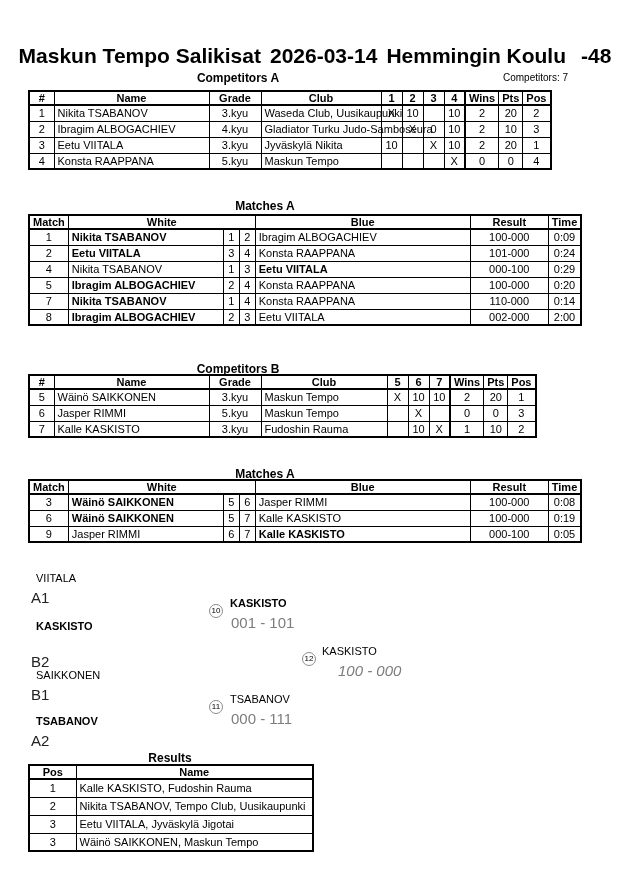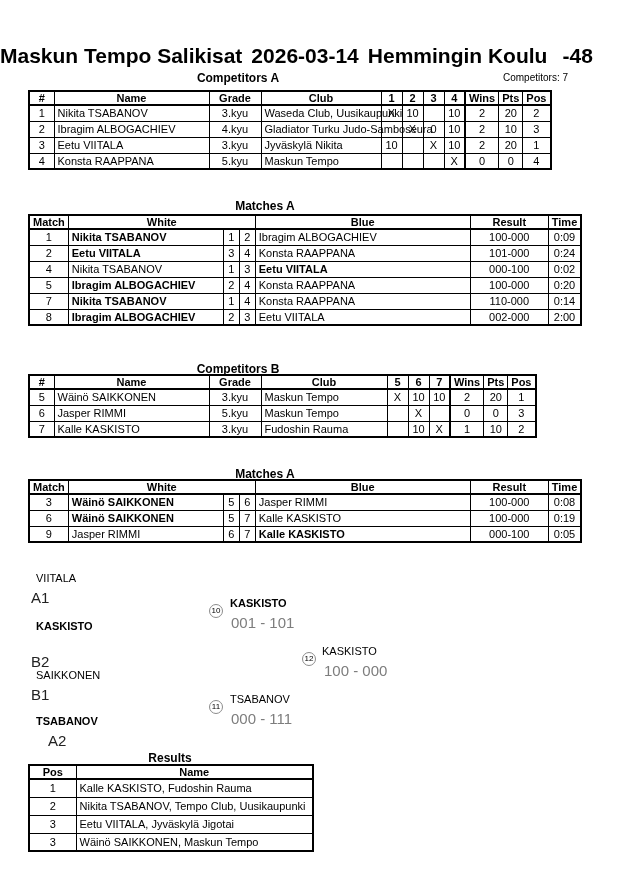--- a/index.html
+++ b/index.html
@@ -8,20 +8,21 @@
     width: 630px; height: 891px;
     position: relative;
     font-family: "Liberation Sans", sans-serif;
     color: #000;
   }
   .abs { position: absolute; }
 
   
   .main-title {
     top: 44px; left: 0; width: 630px;
+    text-align: center;
     font-size: 21px; font-weight: bold;
     white-space: nowrap;
   }
   .main-title .gap-s { margin-left: 9px; }
   .main-title .gap-l { margin-left: 15px; }
   .section-title {
     font-size: 12px; font-weight: bold;
     text-align: center; white-space: nowrap;
   }
   .comp-count { font-size: 10px; text-align: center; }
@@ -206,21 +207,21 @@
     <td class="ctr">101-000</td>
     <td class="ctr">0:24</td>
   </tr>
   <tr>
     <td class="ctr">4</td>
     <td>Nikita TSABANOV</td>
     <td class="ctr">1</td>
     <td class="ctr">3</td>
     <td class="b">Eetu VIITALA</td>
     <td class="ctr">000-100</td>
-    <td class="ctr">0:02</td>
+    <td class="ctr">0:29</td>
   </tr>
   <tr>
     <td class="ctr">5</td>
     <td class="b">Ibragim ALBOGACHIEV</td>
     <td class="ctr">2</td>
     <td class="ctr">4</td>
     <td>Konsta RAAPPANA</td>
     <td class="ctr">100-000</td>
     <td class="ctr">0:20</td>
   </tr>
@@ -376,26 +377,26 @@
   <div class="seed" style="left:31px; top:88px;">B2</div>
   <div class="conn conn-pair-top" style="left:30px; top:22px; width:186px; height:48px;"></div>
   <div class="mcircle" style="left:209px; top:39px;">10</div>
   <div class="bname b" style="left:230px; top:32px;">KASKISTO</div>
   <div class="score" style="left:231px; top:49px;">001 - 101</div>
   <div class="conn conn-win-down" style="left:223px; top:46px; width:86px; height:48px;"></div>
 
   <div class="mcircle" style="left:302px; top:87px;">12</div>
   <div class="bname" style="left:322px; top:80px;">KASKISTO</div>
   <div class="line hline" style="left:309px; top:94px; width:74px;"></div>
-  <div class="score" style="left:324px; top:97px;">100 - 000</div>
+  <div class="score" style="left:338px; top:97px;font-style:italic;">100 - 000</div>
 
   <div class="bname" style="left:36px; top:104px;">SAIKKONEN</div>
   <div class="seed" style="left:31px; top:121px;">B1</div>
   <div class="bname b" style="left:36px; top:150px;">TSABANOV</div>
-  <div class="seed" style="left:48px; top:167px;">A2</div>
+  <div class="seed" style="left:31px; top:167px;">A2</div>
   <div class="conn conn-pair-top" style="left:30px; top:119px; width:186px; height:46px;"></div>
   <div class="mcircle" style="left:209px; top:135px;">11</div>
   <div class="bname" style="left:230px; top:128px;">TSABANOV</div>
   <div class="score" style="left:231px; top:145px;">000 - 111</div>
   <div class="conn conn-win-up" style="left:223px; top:94px; width:86px; height:48px;"></div>
 </div>
 
 <div class="abs section-title" style="top:751px; left:28px; width:284px;">Results</div>
 
 <table class="tbl results-tbl abs" style="top:764px; left:28px;">

